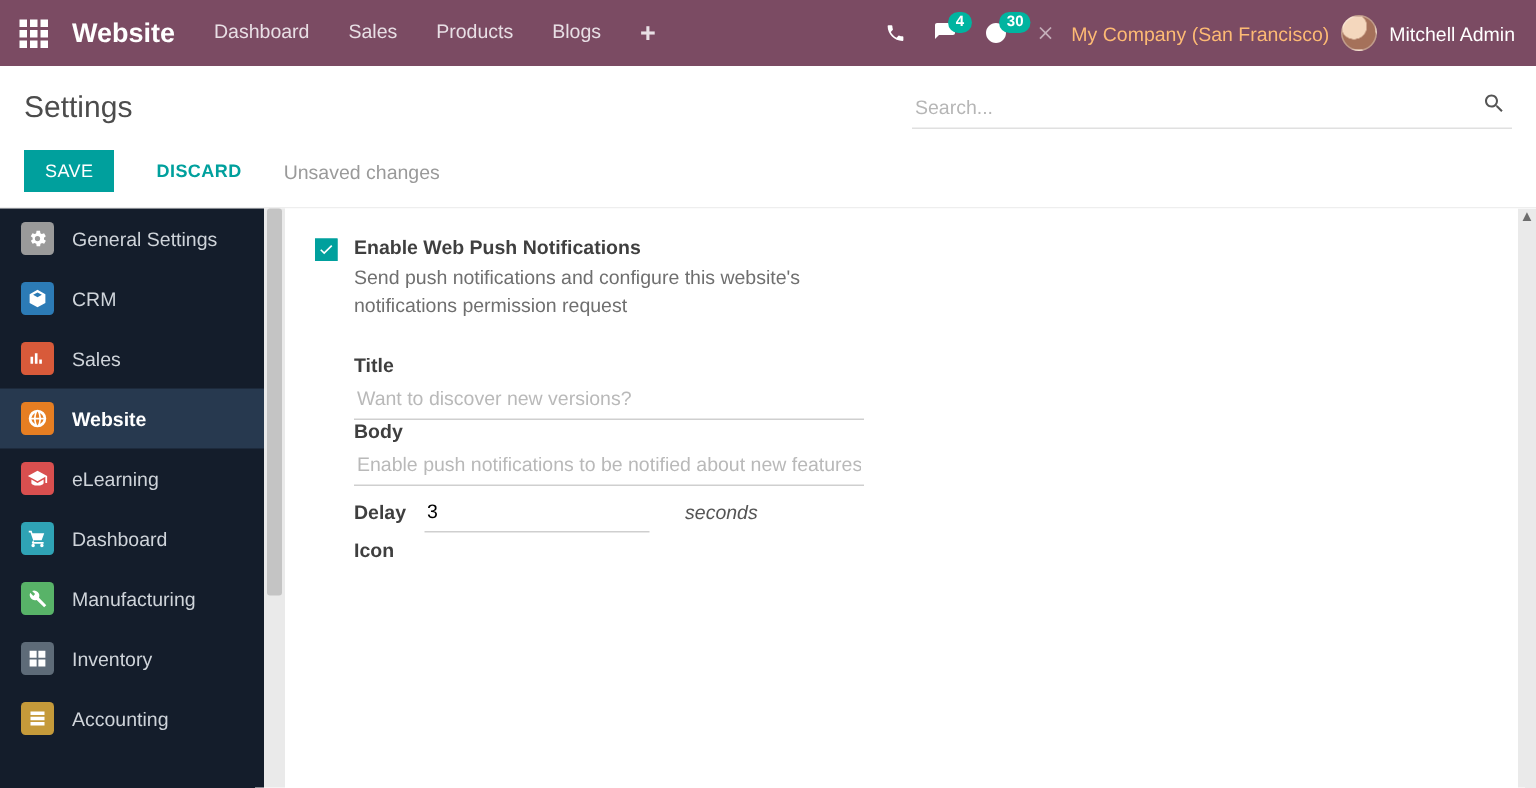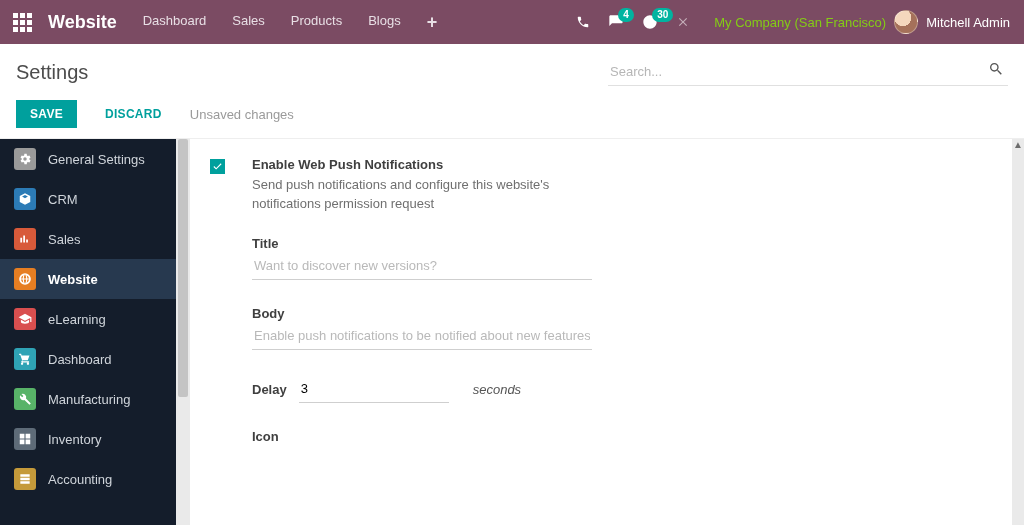--- a/index.html
+++ b/index.html
@@ -27,35 +27,35 @@
   .brand{font-size:18px;font-weight:600;margin-right:26px;margin-left:4px;}
   .topnav{display:flex;gap:26px;}
   .topnav a{color:#e8dfe5;font-size:13px;text-decoration:none;white-space:nowrap;}
   .topnav .plus{font-size:18px;line-height:1;font-weight:bold;}
   .top-spacer{flex:1;}
   .top-icons{display:flex;align-items:center;gap:18px;margin-right:10px;}
   .top-icons .ic{position:relative;display:inline-flex;align-items:center;}
   .top-icons svg{fill:#fff;}
   .badge{position:absolute;top:-6px;left:10px;background:#00b4a0;color:#fff;font-size:10px;font-weight:600;border-radius:10px;padding:1px 5px;line-height:1.2;}
   .xicon{opacity:.55;}
-  .company{font-size:13px;color:#84cc16;margin-right:8px;margin-left:14px;}
+  .company{font-size:13px;color:#fdba74;margin-right:8px;}
   .user{display:flex;align-items:center;gap:8px;margin-right:14px;}
   .avatar{width:24px;height:24px;border-radius:50%;background:radial-gradient(circle at 35% 30%, #f4d7bd 0 40%, #a5715a 41% 100%);border:1px solid rgba(255,255,255,.3);}
   .user-name{font-size:13px;color:#fff;}
 
   
   .cp{padding:10px 16px 10px 16px;border-bottom:1px solid #eee;}
   .cp-row1{display:flex;align-items:center;justify-content:space-between;height:36px;}
   .title{font-size:20px;font-weight:400;color:#4c4c4c;}
   .search{position:relative;width:400px;}
   .search input{width:100%;border:none;border-bottom:1px solid #e0e0e0;padding:6px 28px 6px 2px;font-size:13px;outline:none;}
   .search input::placeholder{color:#b6b6b6;}
   .search .mag{position:absolute;right:4px;top:3px;}
   .cp-row2{display:flex;align-items:center;gap:14px;margin-top:10px;}
-  .btn{border:none;padding:7px 14px;font-size:12px;font-weight:700;letter-spacing:.3px;cursor:pointer;}
+  .btn{border:none;padding:7px 14px;font-size:12px;font-weight:400;letter-spacing:.3px;cursor:pointer;}
   .btn-primary{background:var(--teal);color:#fff;}
   .btn-link{background:none;color:var(--teal);font-weight:600;}
   .status{color:#9a9a9a;font-size:13px;}
 
   
   .main{display:flex;height:calc(525px - 44px - 90px);}
   
   .sidebar-wrap{position:relative;display:flex;}
   .sidebar{width:176px;background:#141d2b;color:#d5d8dc;overflow-y:auto;scrollbar-width:none;}
   .sidebar::-webkit-scrollbar{display:none;}
@@ -73,31 +73,31 @@
   .ic-acct{background:#c59a3a;}
   .side-item .icon svg{fill:#fff;}
 
   
   .content-wrap{flex:1;position:relative;background:#fff;overflow:hidden;}
   .vscroll{position:absolute;right:0;top:0;bottom:0;width:12px;background:#eaeaea;}
   .vscroll .arrow{position:absolute;left:0;right:0;font-size:10px;text-align:center;color:#6d6d6d;}
   .vscroll .arrow.up{top:0;}
   .panel{margin:0 12px 0 6px;}
   .panel-header{background:#eeeeee;border:1px solid #e1e1e1;border-top:1px solid #dcdcdc;padding:8px 14px;font-size:14px;font-weight:700;color:#4a4a4a;}
-  .panel-body{padding:18px 14px 6px 14px;display:flex;gap:20px;}
+  .panel-body{padding:18px 14px 6px 14px;display:flex;gap:4px;}
   .chkcol{width:22px;padding-top:2px;}
   .chk{width:15px;height:15px;border:2px solid var(--teal);background:var(--teal);display:inline-flex;align-items:center;justify-content:center;}
   .chk svg{stroke:#fff;stroke-width:2.4;fill:none;}
   .fields{flex:0 0 380px;}
   .opt-title{font-weight:700;color:#3f3f3f;font-size:13px;margin-bottom:4px;}
   .opt-desc{color:#6f6f6f;font-size:13px;line-height:1.45;margin-bottom:22px;max-width:340px;}
   .fld-label{font-weight:700;font-size:13px;color:#3f3f3f;margin-bottom:2px;}
   .underline-input{width:340px;border:none;border-bottom:1px solid #cfcfcf;padding:5px 2px 6px 2px;font-size:13px;outline:none;background:transparent;}
   .underline-input::placeholder{color:#b9b9b9;}
-  .fgroup{margin-bottom:26px;}
+  .fgroup{}
   .row-inline{display:flex;align-items:center;gap:12px;margin-top:4px;}
   .row-inline .fld-label{margin:0;}
   .delay-input{width:150px;}
   .suffix{font-size:13px;color:#555;margin-left:12px;font-style:italic;}
   .upload-btn{background:var(--teal);color:#fff;font-size:12px;font-weight:700;border:none;padding:9px 16px;letter-spacing:.2px;cursor:pointer;}
   a{color:inherit;}
 </style>
 </head>
 <body>
 

